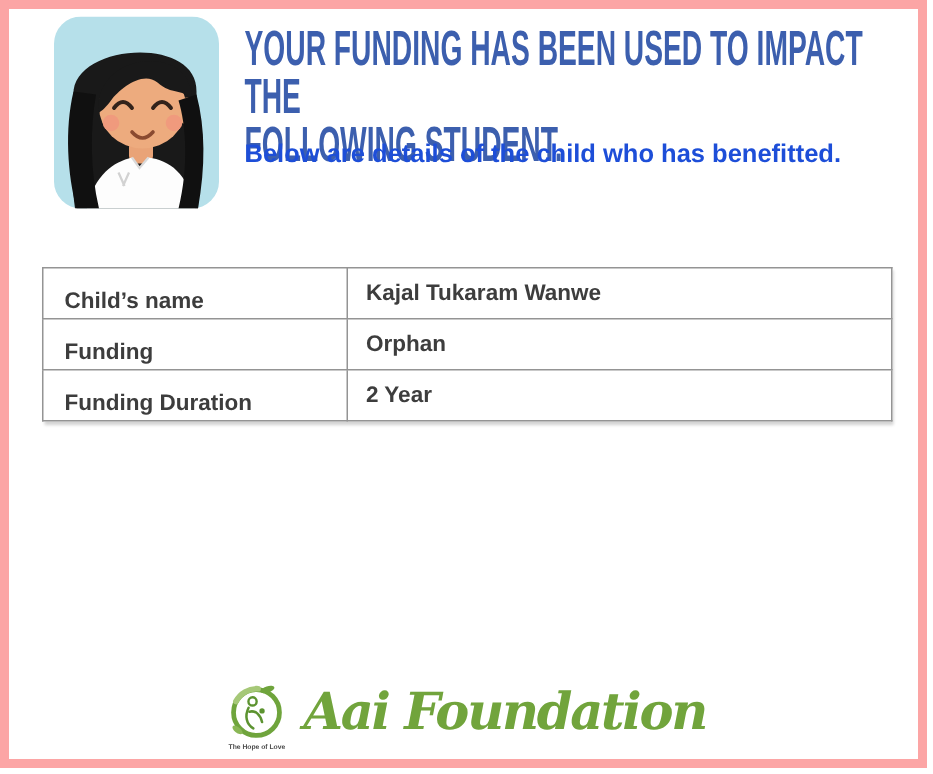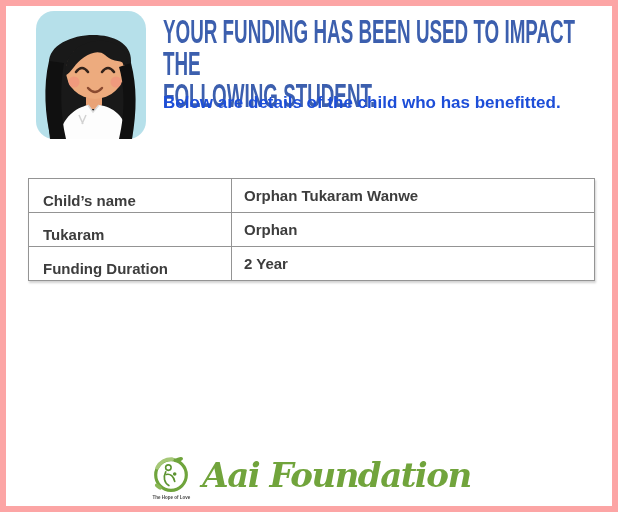--- a/index.html
+++ b/index.html
@@ -114,24 +114,24 @@
   <p class="page-subtitle">Below are details of the child who has benefitted.</p>
 
   <table class="details">
     <colgroup>
         <col style="width:203px">
         <col style="width:363px">
       </colgroup>
     <tbody>
       <tr class="r1">
         <td class="label-cell">Child’s name</td>
-        <td class="value-cell">Orphan Tukaram Wanwe</td>
+        <td class="value-cell">Kajal Tukaram Wanwe</td>
       </tr>
       <tr class="r3">
-        <td class="label-cell">Tukaram</td>
+        <td class="label-cell">Funding</td>
         <td class="value-cell">Orphan</td>
       </tr>
       <tr class="r6">
         <td class="label-cell">Funding Duration</td>
         <td class="value-cell">2 Year</td>
       </tr>
     </tbody>
   </table>
 
   <div class="logo">

